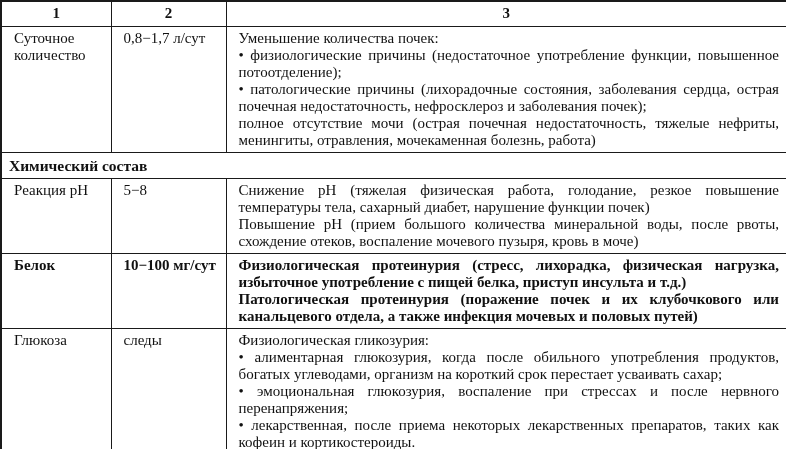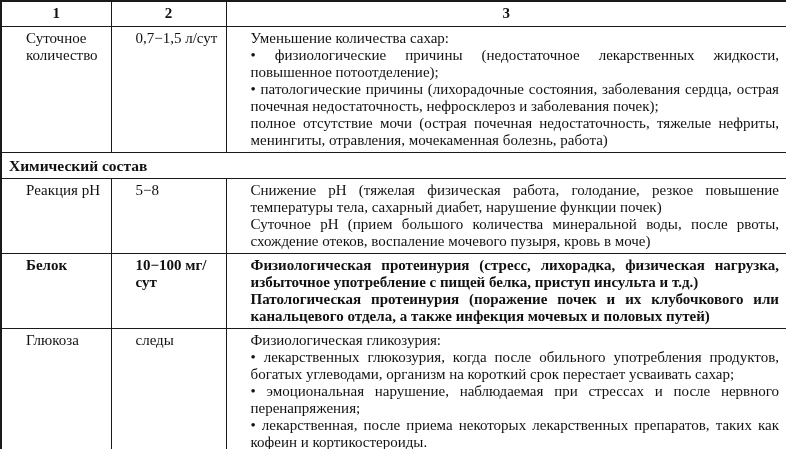--- a/index.html
+++ b/index.html
@@ -21,21 +21,21 @@
     border: 2px solid #1a1a1a;
   }
   col.c1 { width: 110px; }
   col.c2 { width: 115px; }
   col.c3 { width: 561px; }
   td, th {
     border: 1px solid #1a1a1a;
     vertical-align: top;
     font-size: 15px;
     line-height: 17px;
-    padding: 3px 7px 3px 24px;
+    padding: 3px 7px 3px 12px;
     background: #ffffff;
   }
   tr.header-row th {
     text-align: center;
     vertical-align: middle;
     font-weight: bold;
     font-size: 15px;
     padding: 2px 4px;
     height: 25px;
   }
@@ -70,56 +70,56 @@
 
     <tbody>
         <tr class="header-row">
       <th>1</th>
       <th>2</th>
       <th>3</th>
     </tr>
 
     <tr class="row-daily">
       <td class="name-cell">Суточное количество</td>
-      <td class="value-cell">0,7−1,5 л/сут</td>
+      <td class="value-cell">0,8−1,7 л/сут</td>
       <td class="desc-cell">
-            <div class="para">Уменьшение количества сахар:</div>
-            <div class="para">• физиологические причины (недостаточное лекарственных жидкости, повышенное потоотделение);</div>
+            <div class="para">Уменьшение количества почек:</div>
+            <div class="para">• физиологические причины (недостаточное употребление функции, повышенное потоотделение);</div>
             <div class="para">• патологические причины (лихорадочные состояния, заболевания сердца, острая почечная недостаточность, нефросклероз и заболевания почек);</div>
             <div class="para">полное отсутствие мочи (острая почечная недостаточность, тяжелые нефриты, менингиты, отравления, мочекаменная болезнь, работа)</div>
           </td>
     </tr>
 
     <tr class="section-row">
       <td class="section-cell" colspan="3">Химический состав</td>
     </tr>
 
     <tr class="row-ph">
       <td class="name-cell">Реакция pH</td>
       <td class="value-cell">5−8</td>
       <td class="desc-cell">
             <div class="para">Снижение pH (тяжелая физическая работа, голодание, резкое повышение температуры тела, сахарный диабет, нарушение функции почек)</div>
-            <div class="para">Суточное pH (прием большого количества минеральной воды, после рвоты, схождение отеков, воспаление мочевого пузыря, кровь в моче)</div>
+            <div class="para">Повышение pH (прием большого количества минеральной воды, после рвоты, схождение отеков, воспаление мочевого пузыря, кровь в моче)</div>
           </td>
     </tr>
 
     <tr class="row-protein">
       <td class="name-cell">Белок</td>
       <td class="value-cell">10−100 мг/сут</td>
       <td class="desc-cell">
             <div class="para">Физиологическая протеинурия (стресс, лихорадка, физическая нагрузка, избыточное употребление с пищей белка, приступ инсульта и т.д.)</div>
             <div class="para">Патологическая протеинурия (поражение почек и их клубочкового или канальцевого отдела, а также инфекция мочевых и половых путей)</div>
           </td>
     </tr>
 
     <tr class="row-glucose">
       <td class="name-cell">Глюкоза</td>
       <td class="value-cell">следы</td>
       <td class="desc-cell">
             <div class="para">Физиологическая гликозурия:</div>
-            <div class="para">• лекарственных глюкозурия, когда после обильного употребления продуктов, богатых углеводами, организм на короткий срок перестает усваивать сахар;</div>
-            <div class="para">• эмоциональная нарушение, наблюдаемая при стрессах и после нервного перенапряжения;</div>
+            <div class="para">• алиментарная глюкозурия, когда после обильного употребления продуктов, богатых углеводами, организм на короткий срок перестает усваивать сахар;</div>
+            <div class="para">• эмоциональная глюкозурия, воспаление при стрессах и после нервного перенапряжения;</div>
             <div class="para">• лекарственная, после приема некоторых лекарственных препаратов, таких как кофеин и кортикостероиды.</div>
           </td>
     </tr>
   </tbody>
     </table>
 </div>
 
 </body></html>

